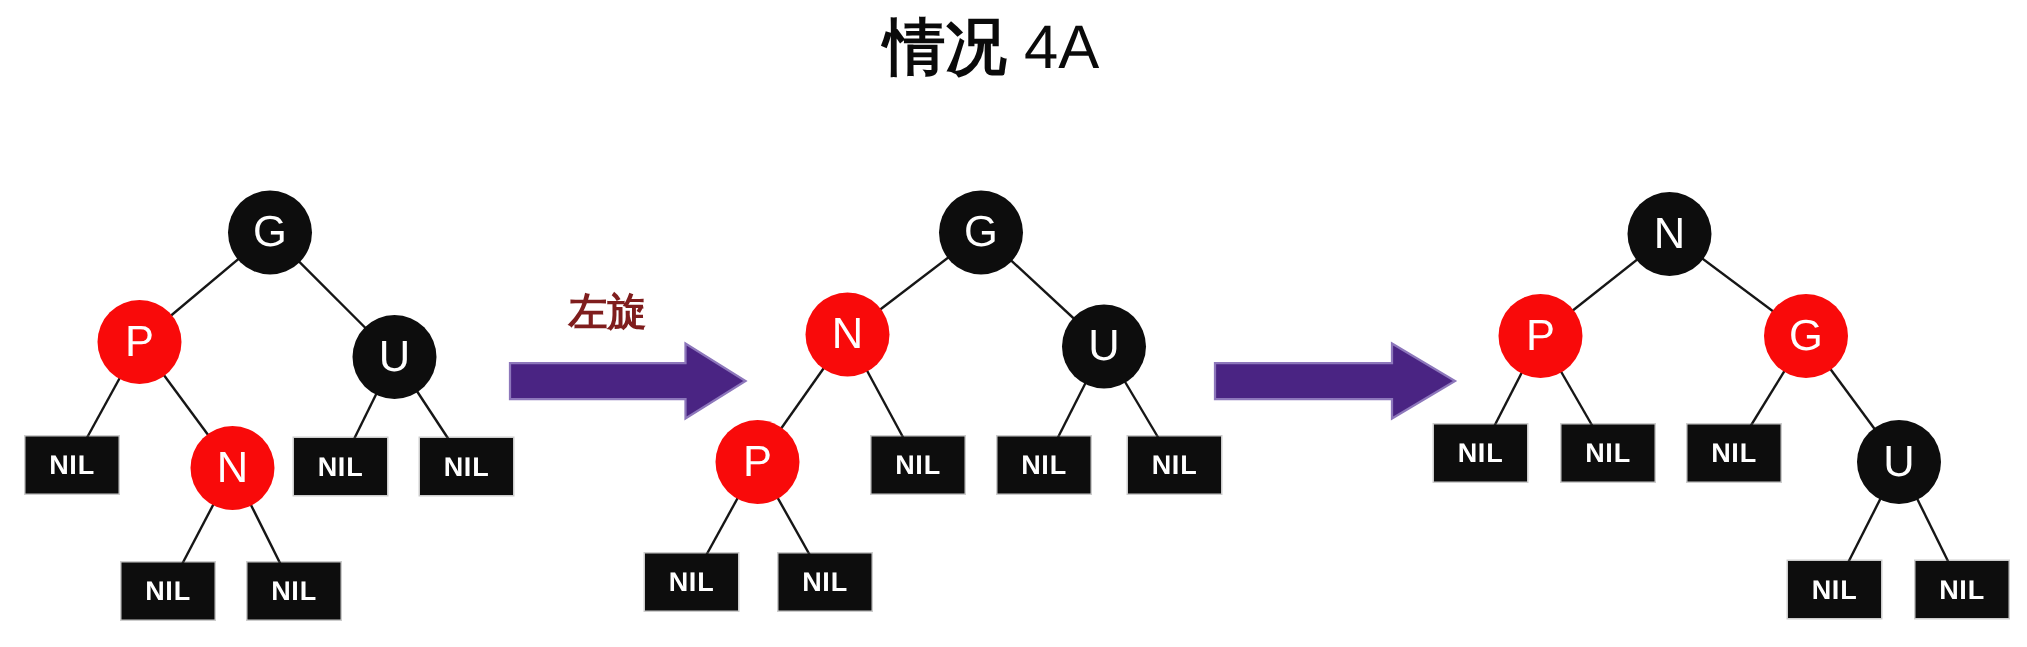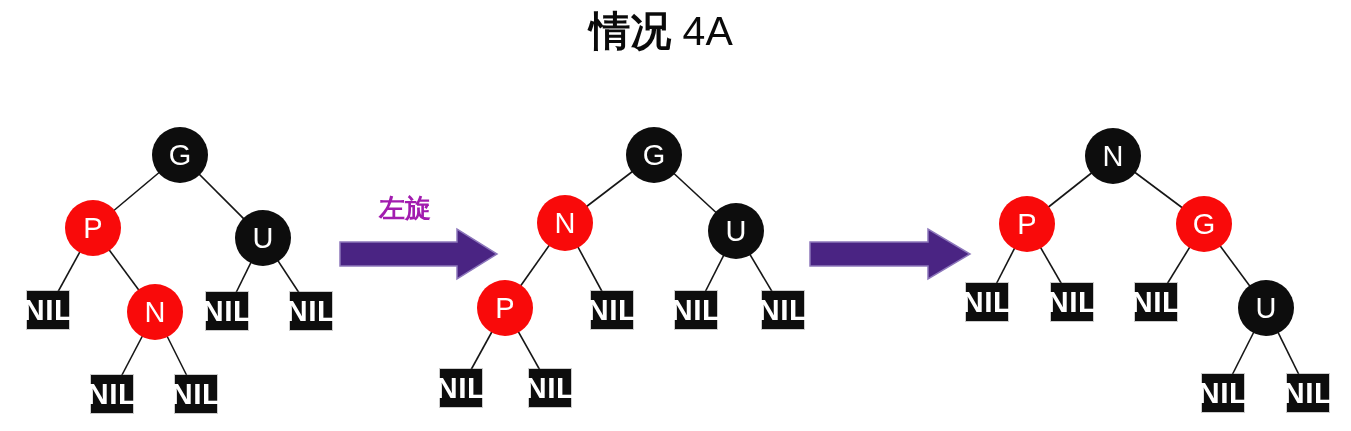--- a/index.html
+++ b/index.html
@@ -52,39 +52,39 @@
     justify-content: center;
     color: var(--node-text, #ffffff);
     font-size: 29px;
     font-weight: 400;
     line-height: 1;
   }
   .node-circle.red   { background: var(--red, #f90a0a); }
   .node-circle.black { background: var(--black, #0d0d0d); }
   .node-nil {
     position: absolute;
-    width: 42px;
+    width: 62px;
     height: 38px;
     background: var(--nil-bg, #0d0d0d);
     transform: translate(-50%, -50%);
     display: flex;
     align-items: center;
     justify-content: center;
     color: var(--node-text, #ffffff);
-    font-size: 30px;
+    font-size: 18px;
     font-weight: 700;
     letter-spacing: 0.5px;
     line-height: 1;
     box-shadow: 0 0 0 1px rgba(110,110,110,0.35);
   }
   .arrow-label {
     position: absolute;
     transform: translate(-50%, -50%);
     font-size: 26px;
-    color: #a21caf;
+    color: #7f1d1d;
     white-space: nowrap;
     text-align: center;
   }
 </style>
 </head>
 <body>
 
 <div id="canvas">
   <svg id="edges-svg">
       <line x1="180" y1="155" x2="93" y2="228"></line>

